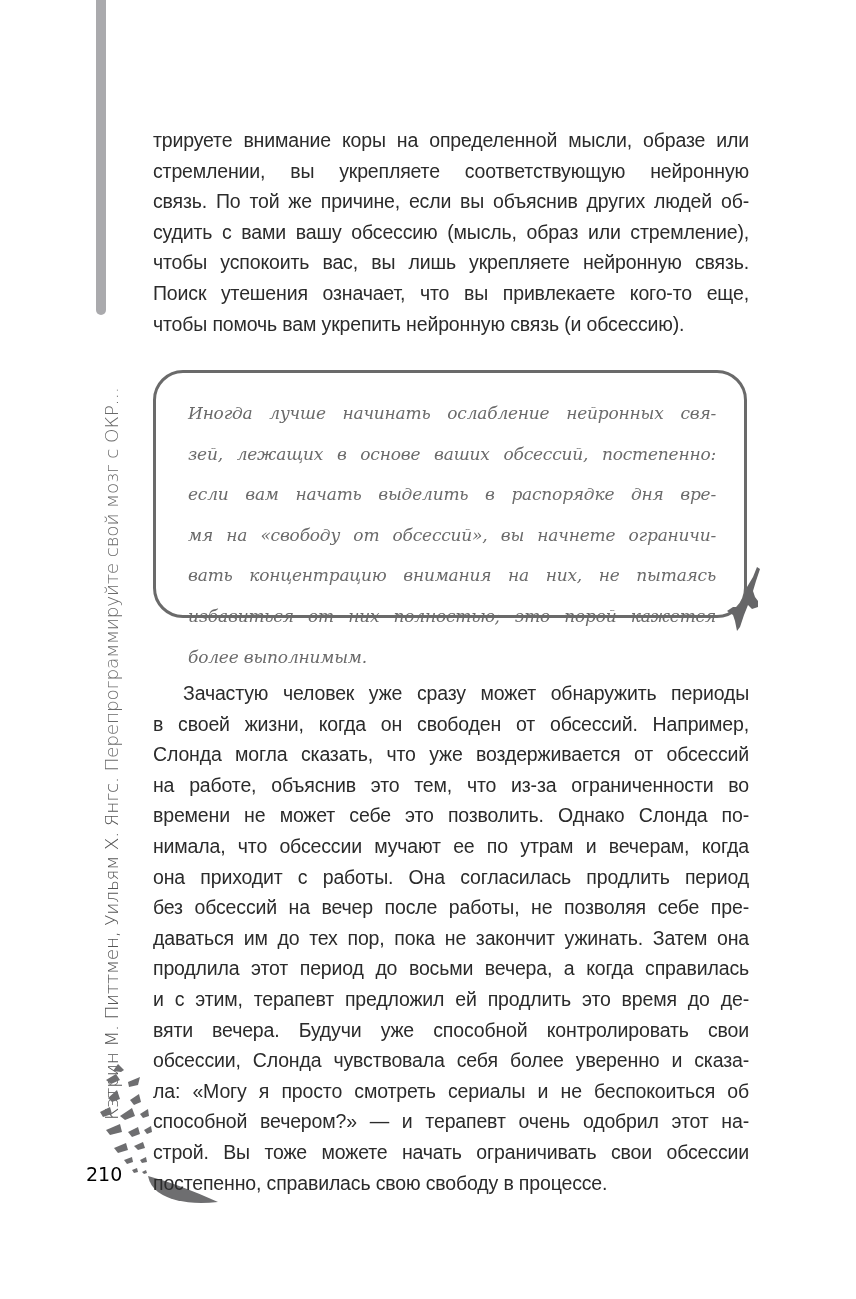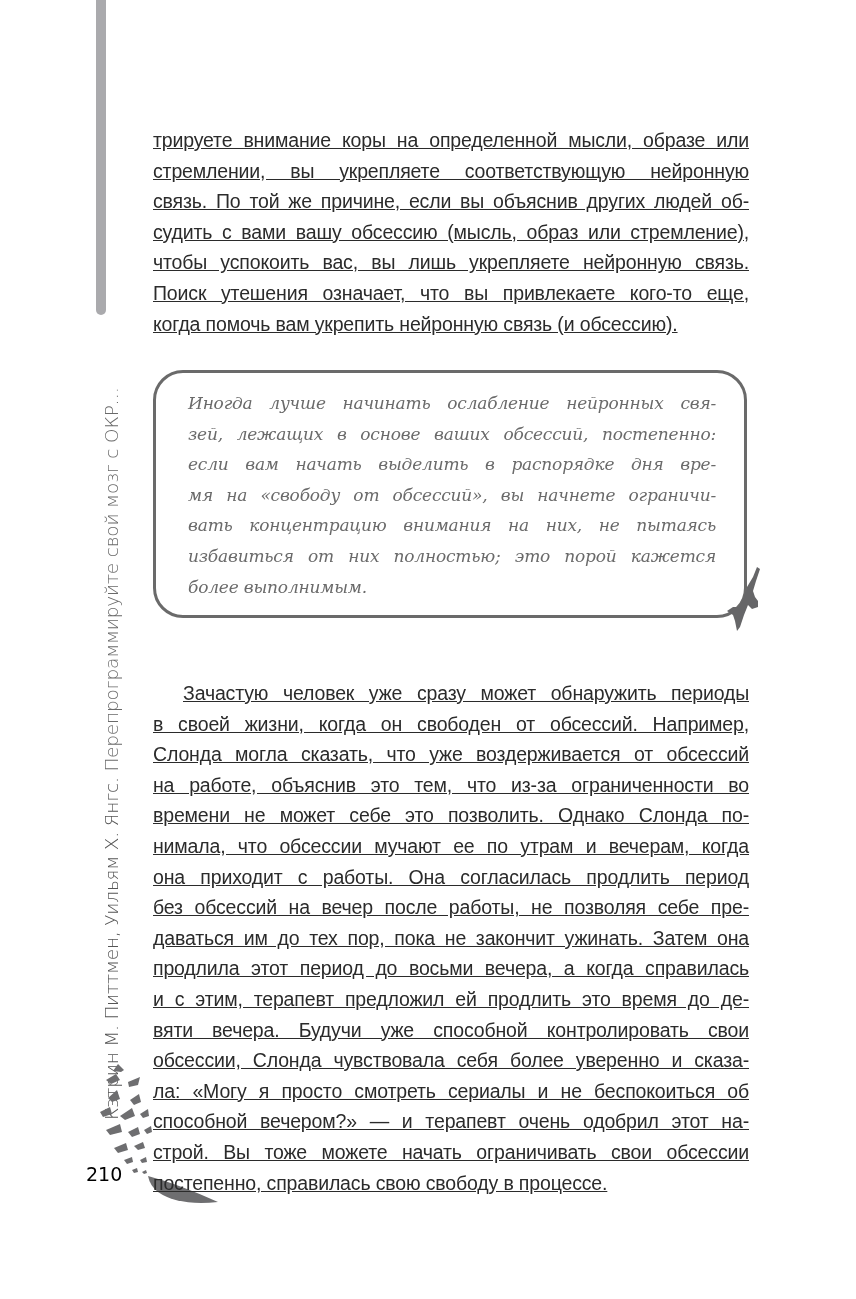--- a/index.html
+++ b/index.html
@@ -16,33 +16,33 @@
   .running-head .authors { color: #555; }
 
   .page-number { position: absolute; left: 86px; top: 1163px; font-size: 19px;
                  color: #000000; font-family: "DejaVu Sans", sans-serif; }
 
   .birds-ornament { position: absolute; left: 78px; top: 1060px; width: 150px; height: 150px; }
 
   .text-block { position: absolute; left: 153px; width: 596px; font-size: 19.5px;
                 line-height: 30.6px; color: #2b2b2b; text-align: justify;
                 font-family: "Liberation Sans", sans-serif; letter-spacing: -0.15px; }
-  .text-block .line { display: block; white-space: nowrap; text-align-last: justify; text-decoration: underline; }
+  .text-block .line { display: block; white-space: nowrap; text-align-last: justify; }
   .text-block .line.last { text-align-last: left; }
   .text-block .line.indent { padding-left: 30px; }
 
   .para-1 { top: 125px; }
   .para-2 { top: 678px; }
 
   .callout { position: absolute; left: 153px; top: 370px; width: 594px; height: 248px;
              border: 3px solid #6a6a6a; border-radius: 30px; box-sizing: border-box; }
   .callout-text { position: absolute; left: 188px; top: 388px; width: 528px;
                   font-family: "DejaVu Serif", serif; font-style: italic;
                   font-size: 17px; line-height: 30.6px; color: #6a6a6a; letter-spacing: -0.2px; }
-  .callout-text .line { display: block; white-space: nowrap; text-align: justify; text-align-last: justify; }
+  .callout-text .line { display: block; white-space: nowrap; text-align: justify; text-align-last: justify; margin-top: 10px; }
   .callout-text .line.last { text-align-last: left; }
 
   .bird-icon { position: absolute; left: 723px; top: 565px; width: 42px; height: 72px; }
 </style>
 </head>
 <body>
 
 <div class="side-bar"></div>
 
 <div class="running-head">
@@ -75,21 +75,21 @@
 
 <div class="page-number">210</div>
 
 <div class="text-block para-1">
   <span class="line">трируете внимание коры на определенной мысли, образе или</span>
   <span class="line">стремлении, вы укрепляете соответствующую нейронную</span>
   <span class="line">связь. По той же причине, если вы объяснив других людей об-</span>
   <span class="line">судить с вами вашу обсессию (мысль, образ или стремление),</span>
   <span class="line">чтобы успокоить вас, вы лишь укрепляете нейронную связь.</span>
   <span class="line">Поиск утешения означает, что вы привлекаете кого-то еще,</span>
-  <span class="line last">когда помочь вам укрепить нейронную связь (и обсессию).</span>
+  <span class="line last">чтобы помочь вам укрепить нейронную связь (и обсессию).</span>
 </div>
 
 <div class="callout"></div>
 <div class="callout-text">
   <span class="line">Иногда лучше начинать ослабление нейронных свя-</span>
   <span class="line">зей, лежащих в основе ваших обсессий, постепенно:</span>
   <span class="line">если вам начать выделить в распорядке дня вре-</span>
   <span class="line">мя на «свободу от обсессий», вы начнете ограничи-</span>
   <span class="line">вать концентрацию внимания на них, не пытаясь</span>
   <span class="line">избавиться от них полностью; это порой кажется</span>

